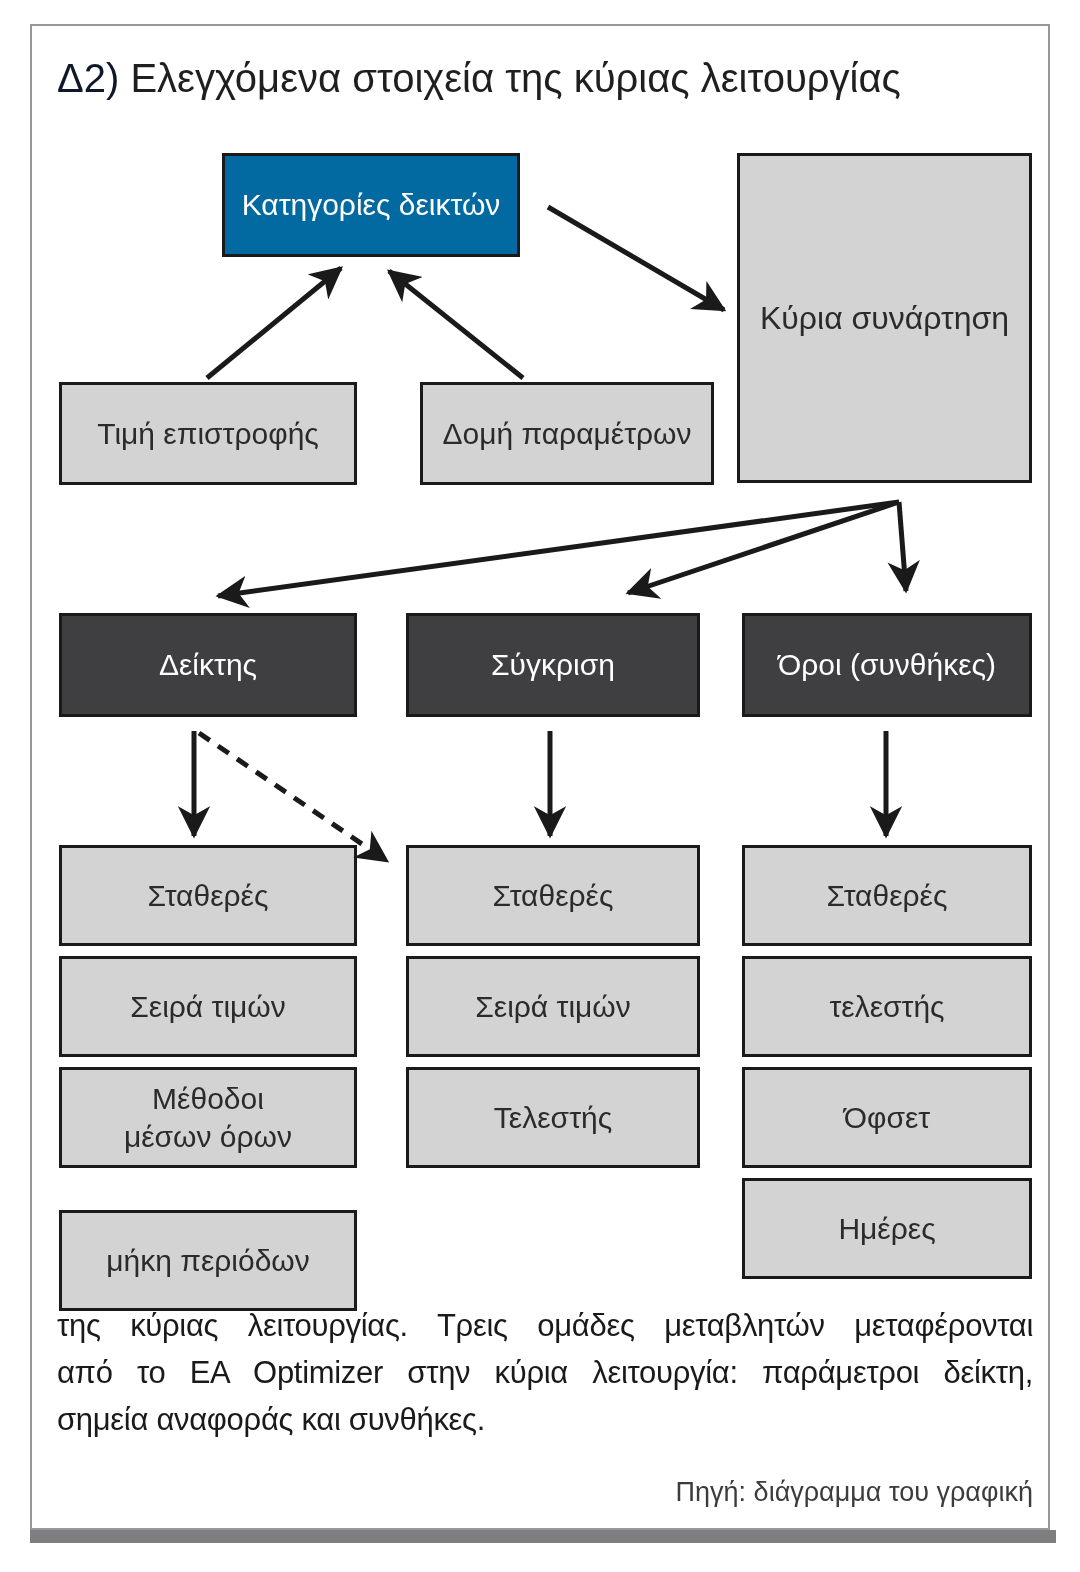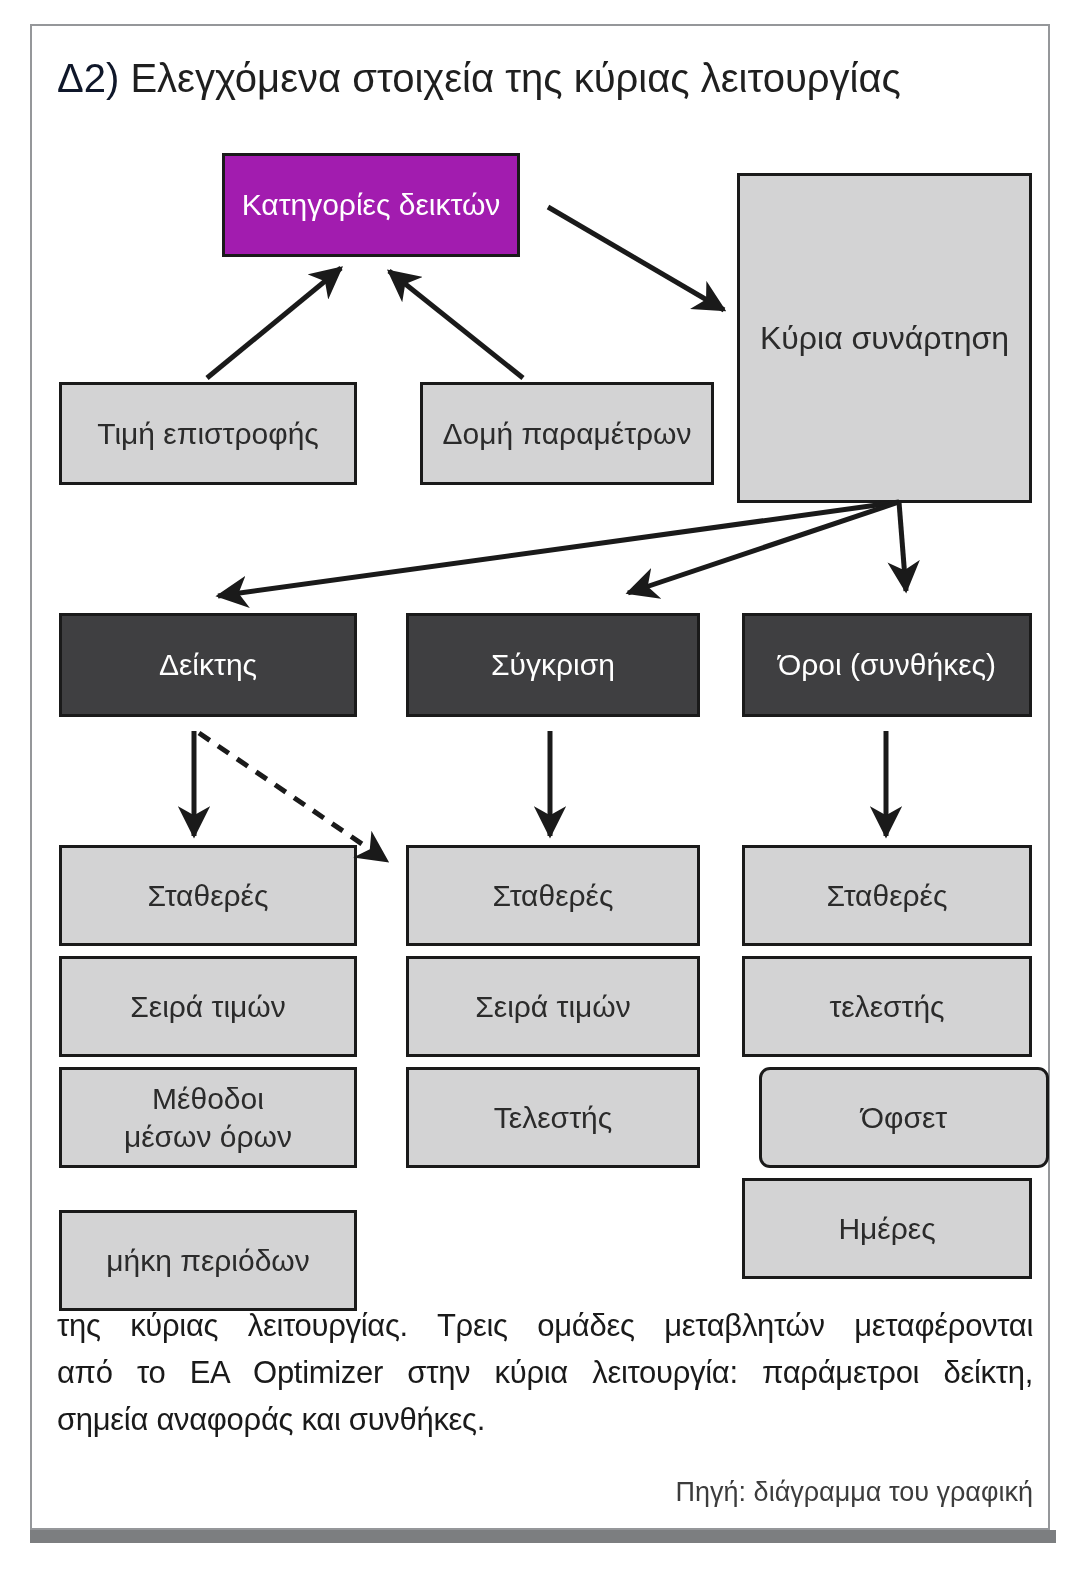--- a/index.html
+++ b/index.html
@@ -21,23 +21,23 @@
     font-size:40px; color:#1f1f1f; white-space:nowrap;
   }
   .title .green { color:#0f172a; }
   .node {
     position:absolute; box-sizing:border-box;
     border:3px solid #1a1a1a; background:#d3d3d4; color:#2b2b2b;
     display:flex; align-items:center; justify-content:center;
     text-align:center; font-size:30px; line-height:1.25;
     white-space:pre-line;
   }
-  .node.green-box { background:#a21caf; color:#ffffff; }
+  .node.green-box { background:#0369a1; color:#ffffff; }
   .node.dark-box  { background:#3f3f41; color:#ffffff; }
-  .node.main-box  { font-size:32px;margin-top:20px; }
+  .node.main-box  { font-size:32px; }
   .arrows { position:absolute; left:0; top:0; pointer-events:none; }
   .caption {
     position:absolute; left:57px; top:1302px; width:976px;
     font-size:31px; line-height:47px; color:#1a1a1a; letter-spacing:-0.3px;
   }
   .cap-line { text-align:justify; text-align-last:justify; }
   .cap-line.last { text-align-last:left; }
   .source {
     position:absolute; left:57px; top:1477px; width:976px;
     text-align:right; font-size:27px; color:#3c3c3c;
@@ -65,21 +65,21 @@
 <div class="node" style="left:59px; top:1067px; width:298px; height:101px;">Μέθοδοι
 μέσων όρων</div>
 <div class="node" style="left:59px; top:1178px; width:298px; height:101px;margin-top:32px;">μήκη περιόδων</div>
 
 <div class="node" style="left:406px; top:845px;  width:294px; height:101px;">Σταθερές</div>
 <div class="node" style="left:406px; top:956px;  width:294px; height:101px;">Σειρά τιμών</div>
 <div class="node" style="left:406px; top:1067px; width:294px; height:101px;">Τελεστής</div>
 
 <div class="node" style="left:742px; top:845px;  width:290px; height:101px;">Σταθερές</div>
 <div class="node" style="left:742px; top:956px;  width:290px; height:101px;">τελεστής</div>
-<div class="node" style="left:759px; top:1067px; width:290px; height:101px;border-radius:11px;">Όφσετ</div>
+<div class="node" style="left:742px; top:1067px; width:290px; height:101px;">Όφσετ</div>
 <div class="node" style="left:742px; top:1178px; width:290px; height:101px;">Ημέρες</div>
 
 <svg class="arrows" width="1080" height="1572" viewBox="0 0 1080 1572">
   <defs>
     <marker id="ah" viewBox="0 0 10 10" refX="9.2" refY="5" markerWidth="6.5" markerHeight="6.5" orient="auto">
       <path d="M0,0 L10,5 L0,10 L2.8,5 Z" fill="#1a1a1a"></path>
     </marker>
   </defs>
   <line x1="207" y1="378" x2="341" y2="268" stroke="#1a1a1a" stroke-width="5" marker-end="url(#ah)"></line>
   <line x1="523" y1="378" x2="389" y2="271" stroke="#1a1a1a" stroke-width="5" marker-end="url(#ah)"></line>

